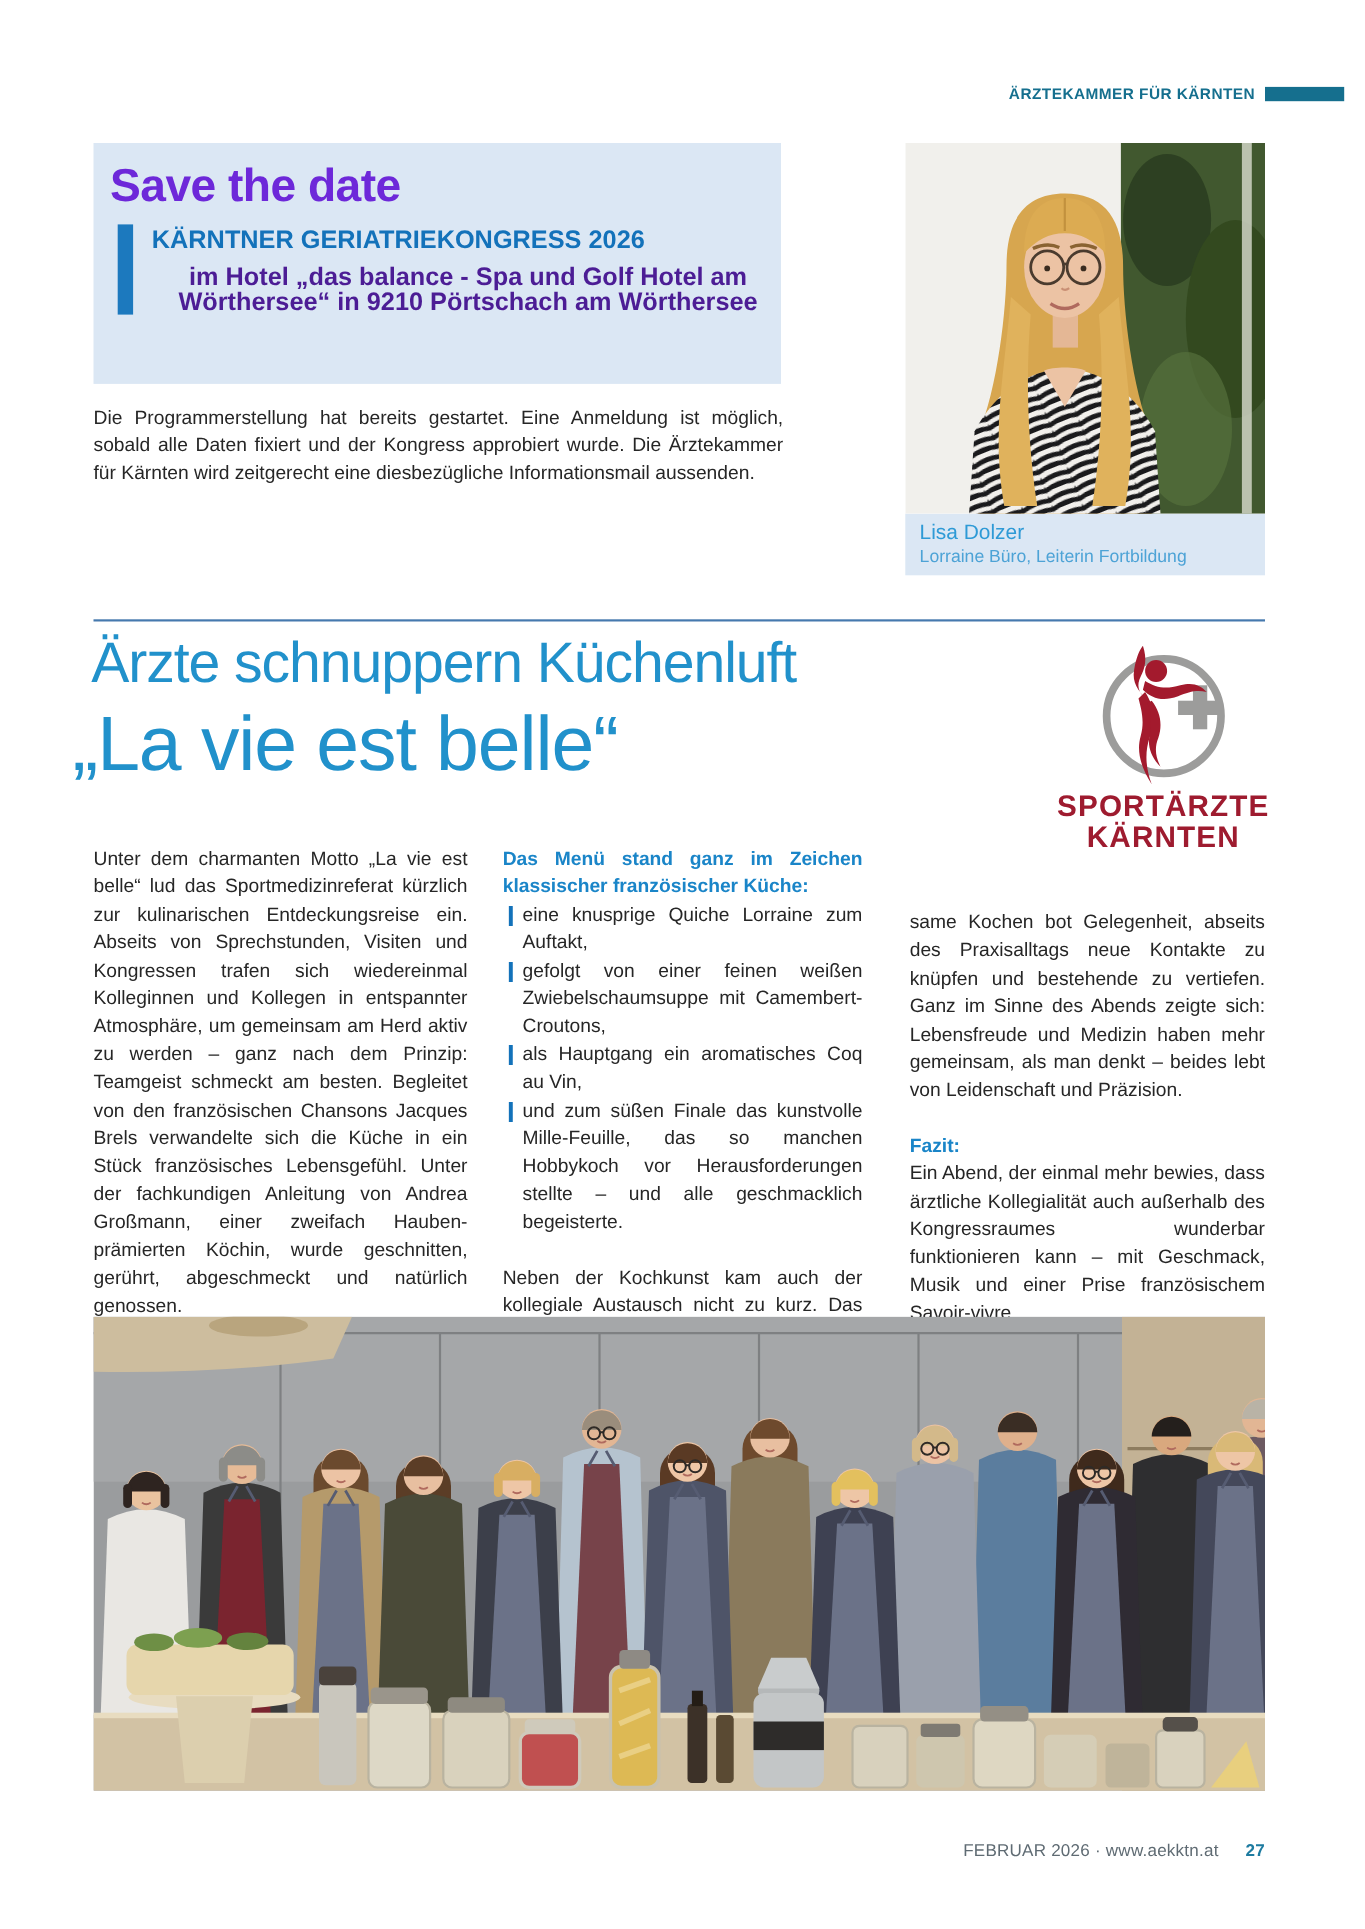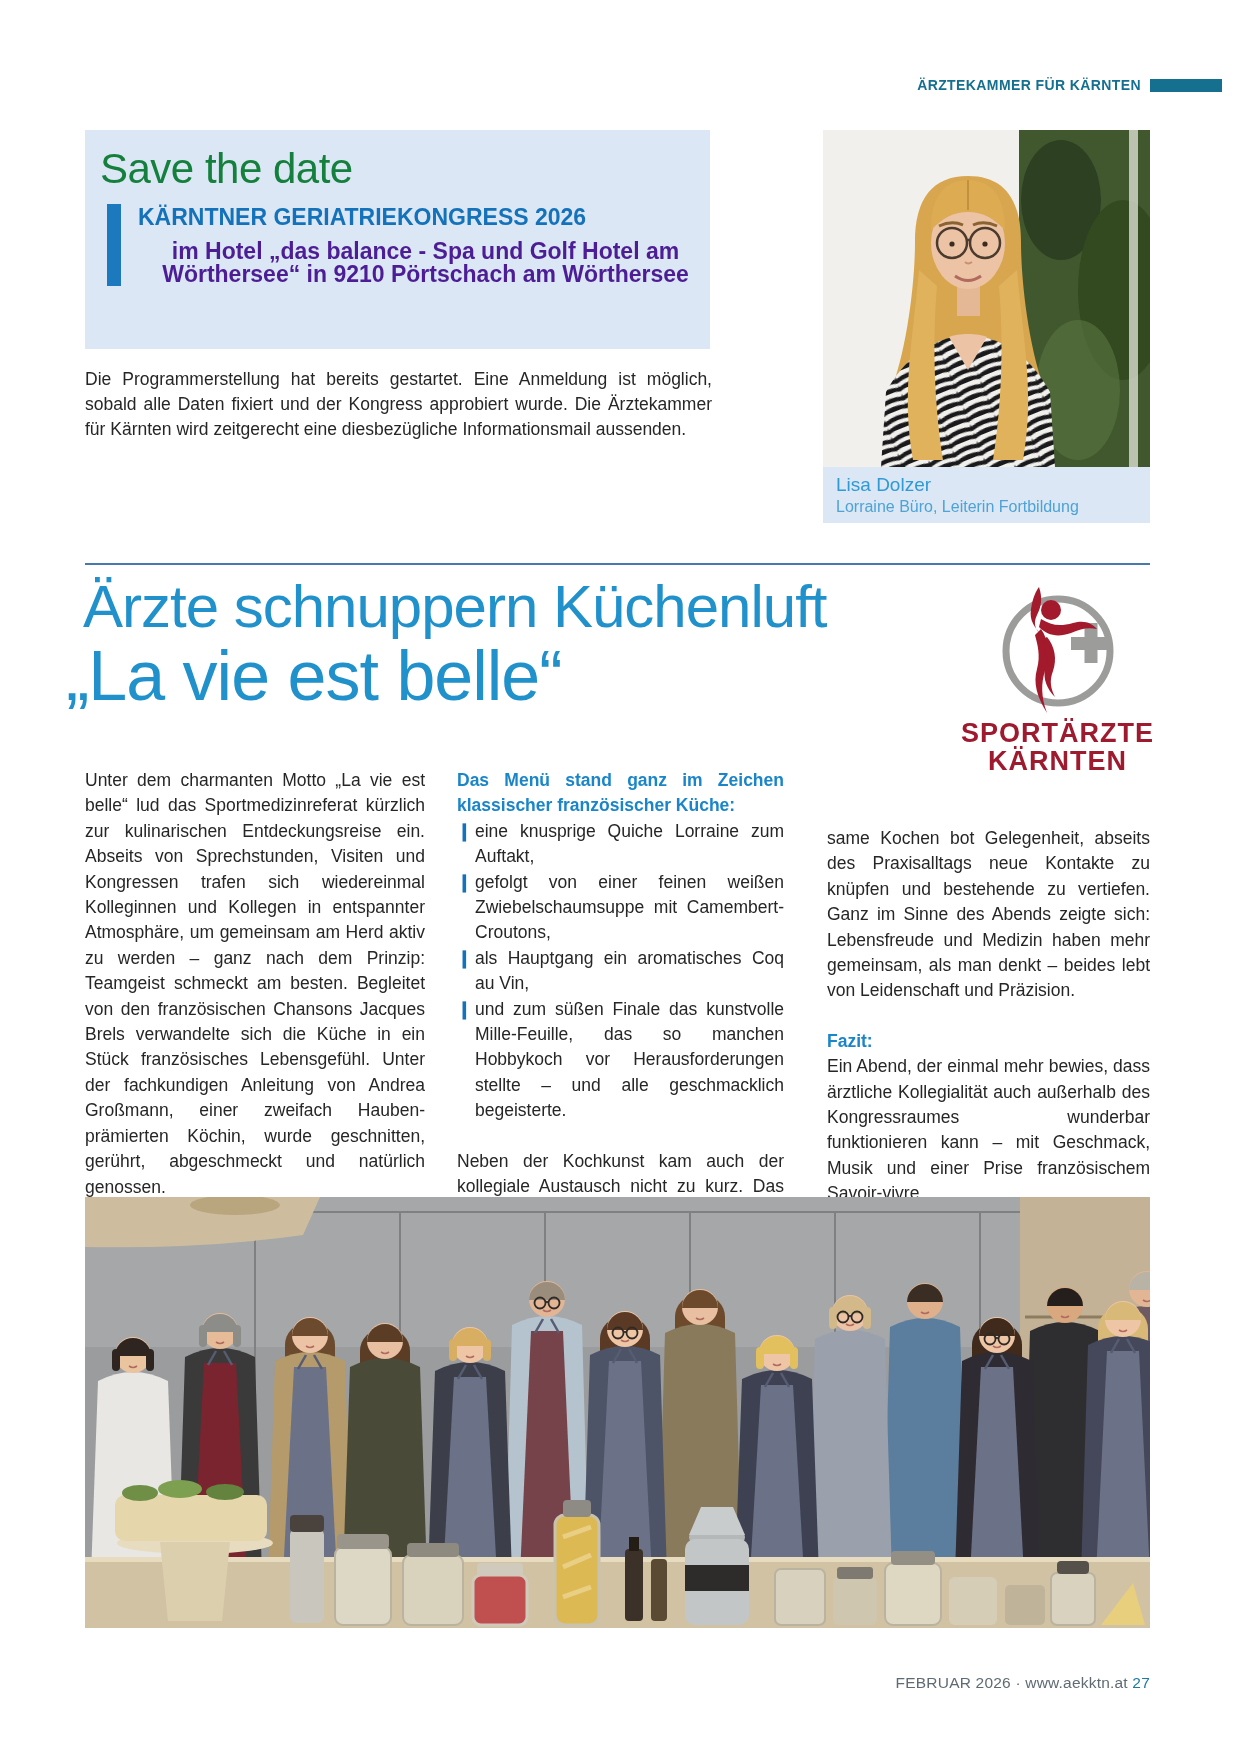--- a/index.html
+++ b/index.html
@@ -7,38 +7,38 @@
   body { font-family:"Liberation Sans", sans-serif; }
   .page { position:relative; width:1241px; height:1754px; margin:0 auto; background:#ffffff; overflow:hidden; }
 
   
   .kicker-row { position:absolute; top:77px; left:0; width:1222px; display:flex; justify-content:flex-end; align-items:center; gap:9px; }
   .kicker { color:#156f8e; font-size:14px; font-weight:bold; letter-spacing:.4px; }
   .kicker-bar { width:72px; height:13px; background:#156f8e; }
 
   
   .save-box { position:absolute; left:85px; top:130px; width:625px; height:219px; background:#dbe7f4; padding:16px 18px 0 15px; }
-  .save-title { color:#15803d; font-size:42px; font-weight:400; letter-spacing:-.5px; line-height:1.1; }
+  .save-title { color:#6d28d9; font-size:42px; font-weight:700; letter-spacing:-.5px; line-height:1.1; }
   .std-inner { margin-top:12px; margin-left:7px; border-left:14px solid #1c79be; padding-left:17px; }
   .std-event { color:#1372ba; font-size:23px; font-weight:bold; margin-top:4px; }
   .std-date  { color:#1372ba; font-size:20px; font-weight:bold; margin-top:10px; }
   .std-loc   { color:#4c1d95; font-size:23px; font-weight:bold; line-height:23px; margin-top:9px; width:575px;text-align:center; }
 
   .intro { position:absolute; left:85px; top:367px; width:627px; color:#262626; font-size:17.5px; line-height:25px; text-align:justify; }
 
   
   .portrait { position:absolute; left:823px; top:130px; width:327px; }
   .portrait svg { display:block; width:327px; height:337px; }
   .portrait figcaption { background:#dbe7f4; height:56px; padding:6px 12px 0 13px; }
   .cap-name { color:#2e9ad6; font-size:19px; line-height:23px; }
   .cap-role { color:#4da3d6; font-size:16px; line-height:21px; }
 
   .divider { position:absolute; left:85px; top:563px; width:1065px; height:0; border:none; border-top:2px solid #4679ae; }
 
-  .article-title    { position:absolute; left:83px; top:577px; color:#2191cb; font-size:60px; font-weight:300; letter-spacing:-1px; line-height:1; white-space:nowrap; }
+  .article-title    { position:absolute; left:83px; top:577px; color:#2191cb; font-size:52px; font-weight:300; letter-spacing:-1px; line-height:1; white-space:nowrap; }
   .article-subtitle { position:absolute; left:66px; top:641px; color:#2191cb; font-size:70px; font-weight:300; letter-spacing:-1px; line-height:1; white-space:nowrap; }
 
   
   .logo { position:absolute; left:955px; top:585px; width:205px; text-align:center; }
   .logo svg { display:block; margin:0 auto; }
   .logo-l1 { color:#9e1b2f; font-size:27px; font-weight:bold; letter-spacing:1px; line-height:28px; margin-top:4px; }
   .logo-l2 { color:#9e1b2f; font-size:27px; font-weight:bold; letter-spacing:1px; line-height:28px; }
 
   
   .col { position:absolute; color:#262626; font-size:17.5px; line-height:25.4px; text-align:justify; }
@@ -52,21 +52,21 @@
   .menu-list li span.t { flex:1; text-align:justify; }
   .col2 .follow { margin-top:25px; }
   .col3 .fazit  { margin-top:25px; }
 
   
   .group-photo { position:absolute; left:85px; top:1197px; width:1065px; height:431px; }
   .group-photo svg { display:block; width:1065px; height:431px; }
 
   
   .footer { position:absolute; top:1674px; left:0; width:1150px; text-align:right; color:#5f6b73; font-size:15.5px; letter-spacing:.2px; }
-  .footer .pagenum { color:#1d7ba0; font-weight:normal; margin-left:0; }
+  .footer .pagenum { color:#1d7ba0; font-weight:bold; margin-left:20px; }
 </style>
 </head>
 <body>
 
 <div class="page">
 
   <div class="kicker-row">
     <span class="kicker">ÄRZTEKAMMER FÜR KÄRNTEN</span>
     <span class="kicker-bar"></span>
   </div>

